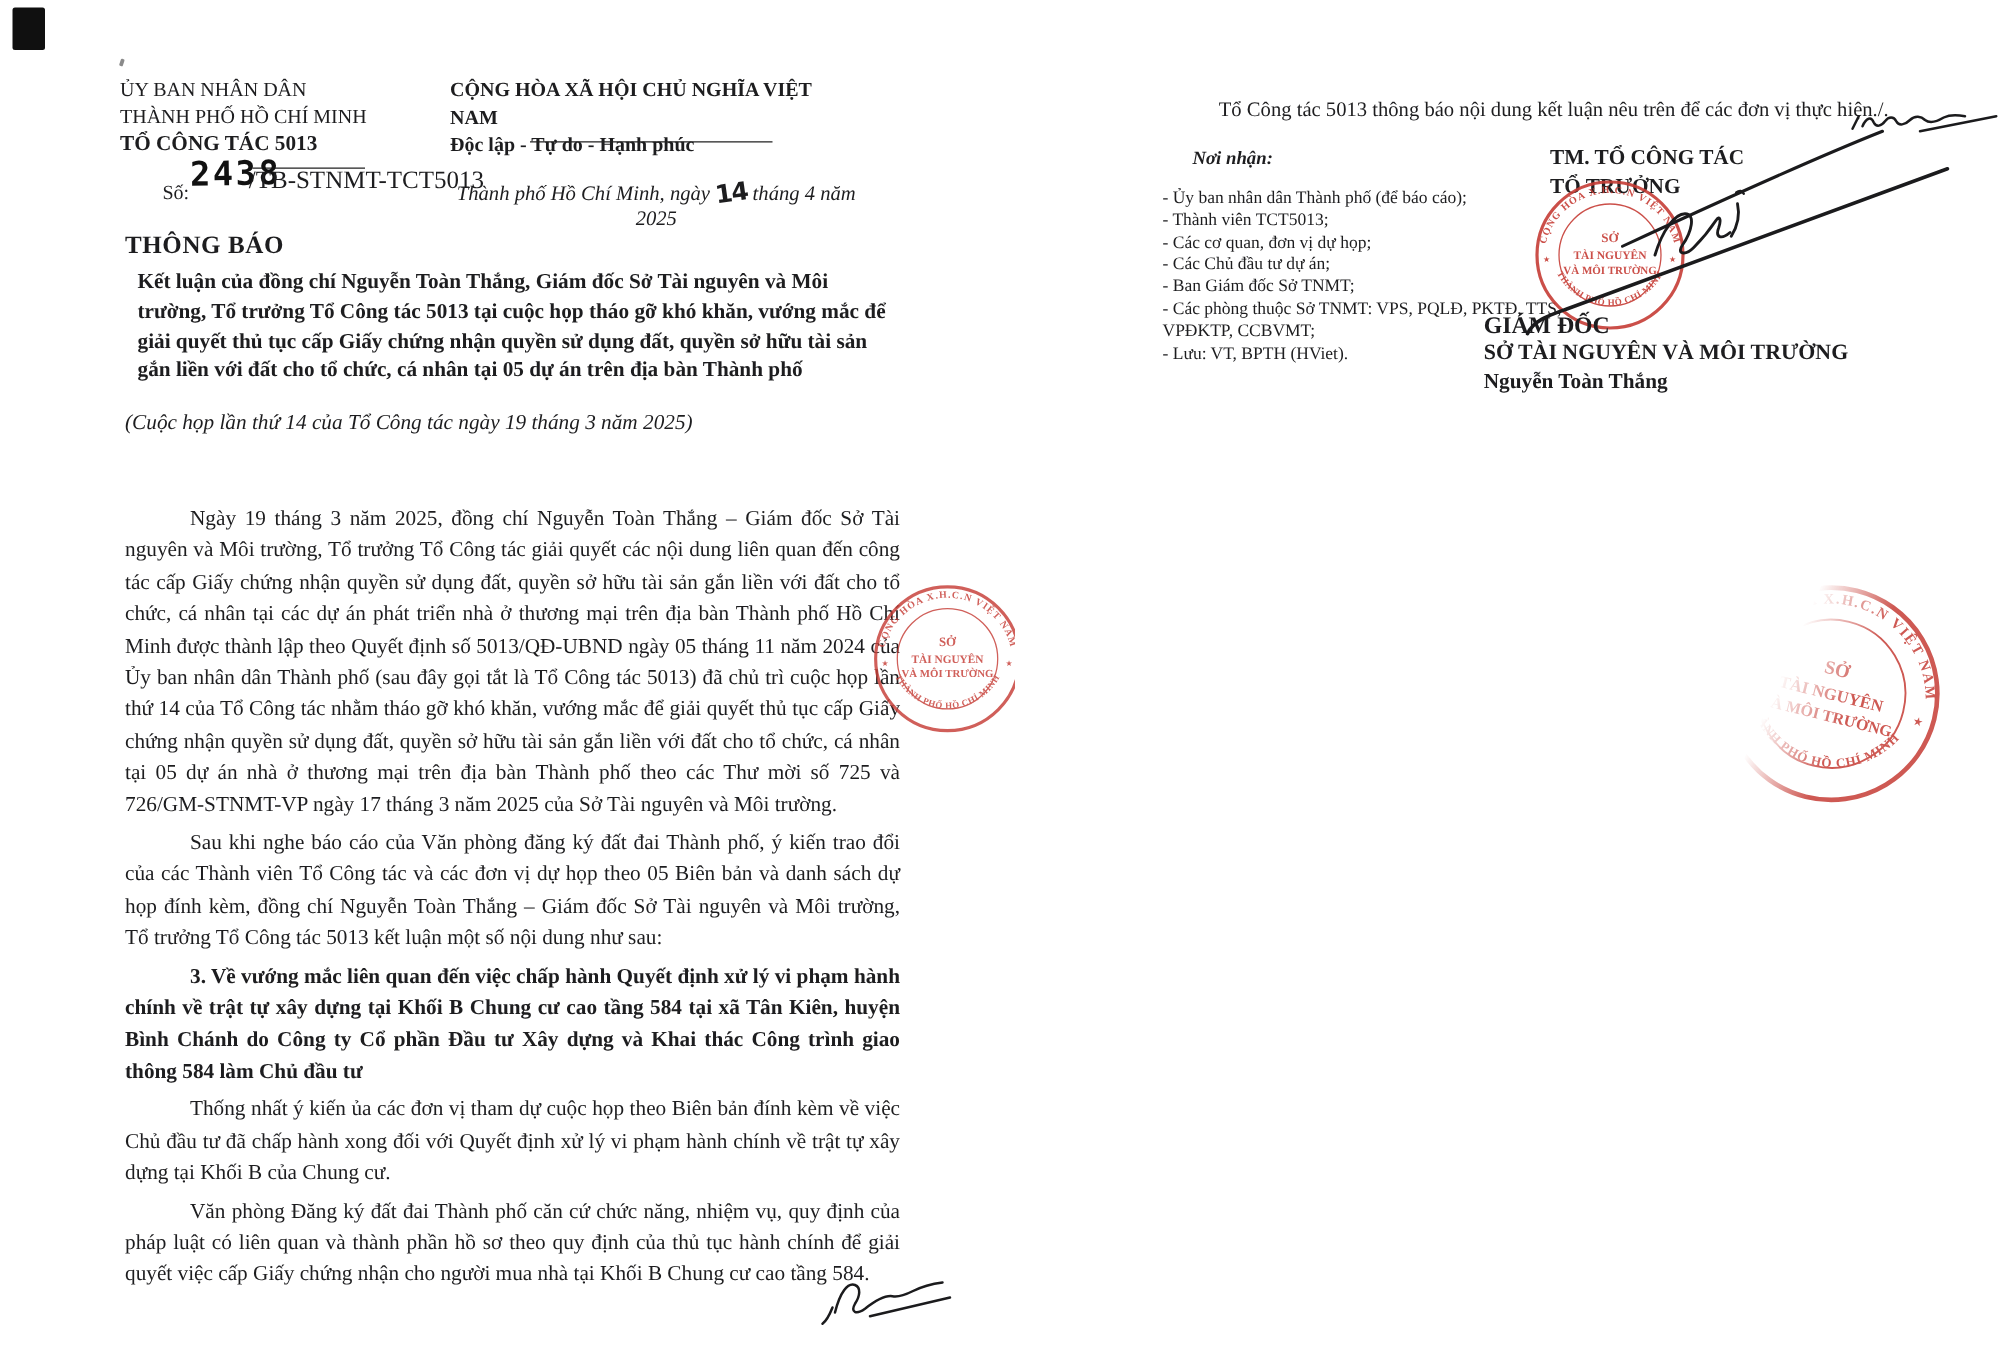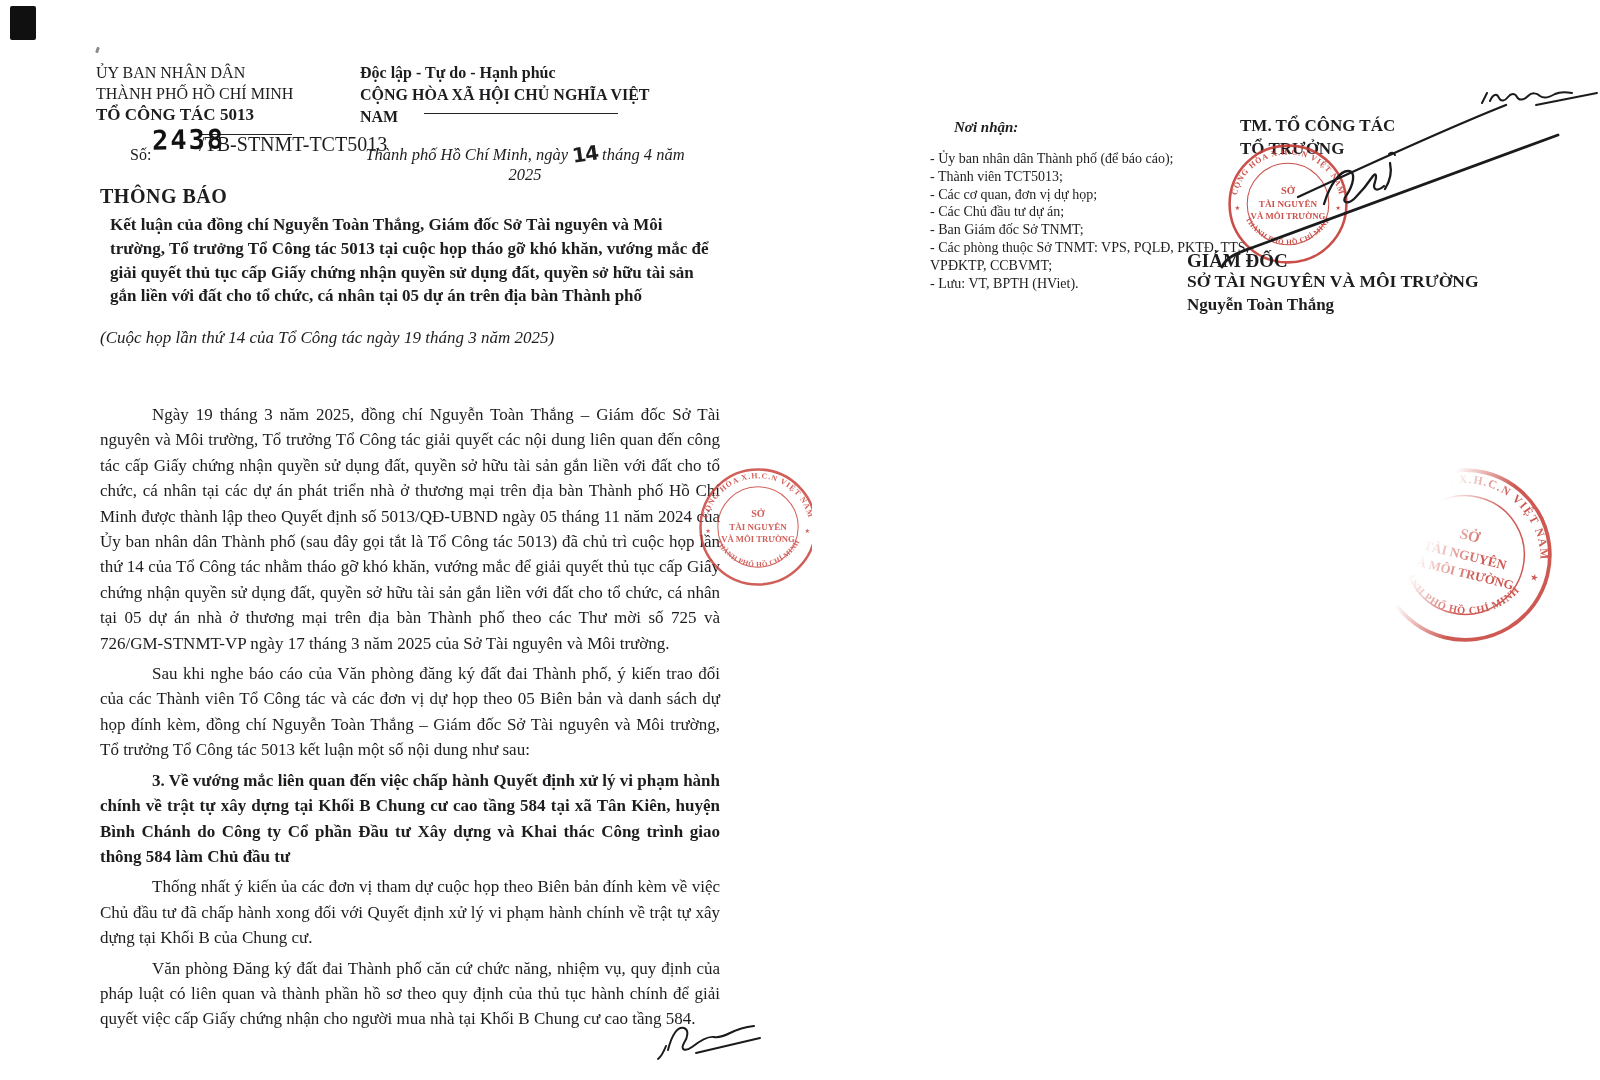--- a/index.html
+++ b/index.html
@@ -64,22 +64,22 @@
   <div class="speck"></div>
 
   <div class="abs issuer center">
     <div class="l1">ỦY BAN NHÂN DÂN</div>
     <div class="l2">THÀNH PHỐ HỒ CHÍ MINH</div>
     <div class="l3">TỔ CÔNG TÁC 5013</div>
   </div>
   <div class="abs rule-issuer"></div>
 
   <div class="abs motto center">
+    <div>CỘNG HÒA XÃ HỘI CHỦ NGHĨA VIỆT NAM</div>
     <div>Độc lập - Tự do - Hạnh phúc</div>
-    <div>CỘNG HÒA XÃ HỘI CHỦ NGHĨA VIỆT NAM</div>
   </div>
   <div class="abs rule-motto"></div>
 
   <div class="abs so-line">Số:</div>
   <div class="abs hand-number">2438</div>
   <div class="abs so-suffix">/TB-STNMT-TCT5013</div>
 
   <div class="abs dateline">
     <span>Thành phố Hồ Chí Minh, ngày</span>
     <span class="hand-day">14</span>
@@ -111,20 +111,21 @@
           <text fill="#c63d36" font-size="10" font-weight="bold" letter-spacing="1.2"><textPath href="#arcT0" startOffset="50%" text-anchor="middle">CỘNG HÒA X.H.C.N VIỆT NAM</textPath></text>
           <text fill="#c63d36" font-size="9" font-weight="bold" letter-spacing="0.6"><textPath href="#arcB0" startOffset="50%" text-anchor="middle">THÀNH PHỐ HỒ CHÍ MINH</textPath></text>
           <text x="13" y="87" fill="#c63d36" font-size="8">★</text>
           <text x="139" y="87" fill="#c63d36" font-size="8">★</text>
           <text x="80" y="67" text-anchor="middle" fill="#c63d36" font-size="13" font-weight="bold">SỞ</text>
           <text x="80" y="84" text-anchor="middle" fill="#c63d36" font-size="11.5" font-weight="bold">TÀI NGUYÊN</text>
           <text x="80" y="99" text-anchor="middle" fill="#c63d36" font-size="11" font-weight="bold">VÀ MÔI TRƯỜNG</text>
         </svg></div>
   </div>
 
+  <div class="abs closing">Tổ Công tác 5013 thông báo nội dung kết luận nêu trên để các đơn vị thực hiện./.</div>
 
   <div class="abs recip-label">Nơi nhận:</div>
   <div class="abs recipients">
     <div>- Ủy ban nhân dân Thành phố (để báo cáo);</div>
     <div>- Thành viên TCT5013;</div>
     <div>- Các cơ quan, đơn vị dự họp;</div>
     <div>- Các Chủ đầu tư dự án;</div>
     <div>- Ban Giám đốc Sở TNMT;</div>
     <div>- Các phòng thuộc Sở TNMT: VPS, PQLĐ, PKTĐ, TTS, VPĐKTP, CCBVMT;</div>
     <div>- Lưu: VT, BPTH (HViet).</div>

